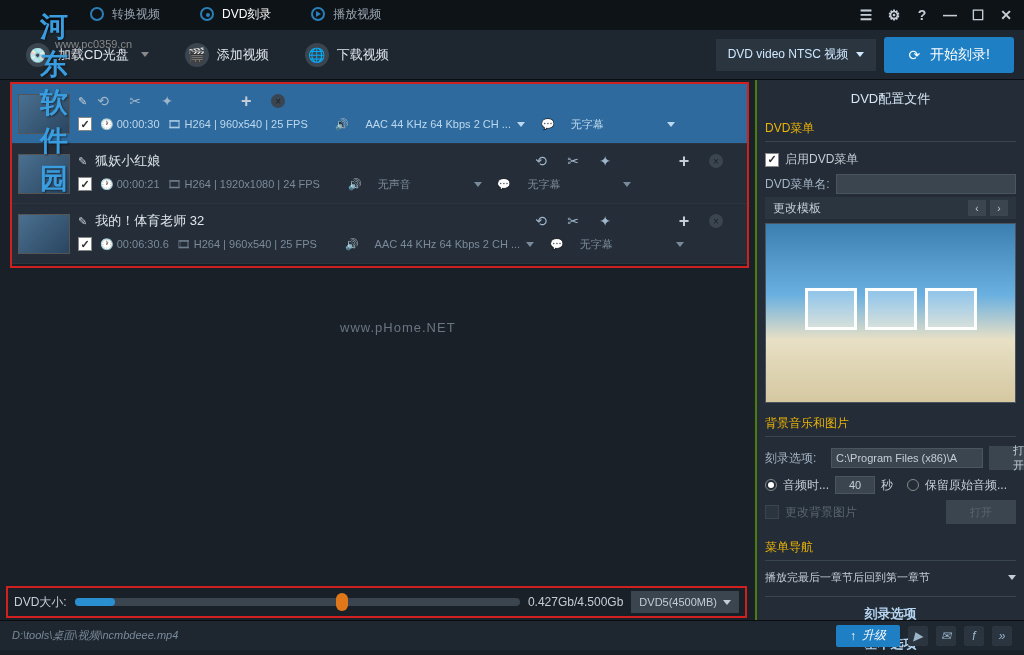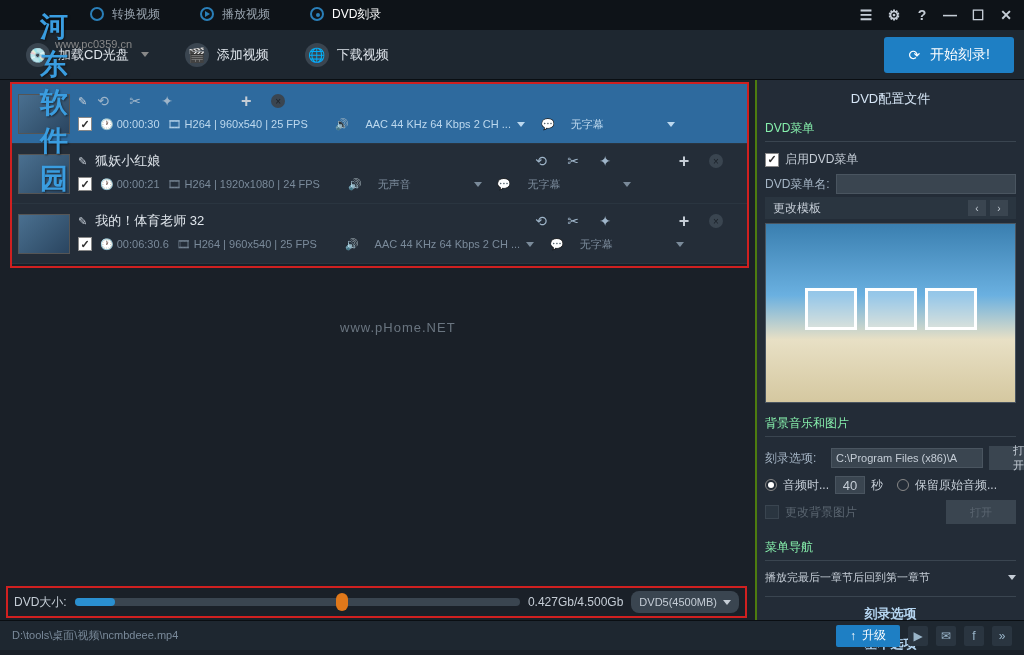--- a/index.html
+++ b/index.html
@@ -62,66 +62,66 @@
 .toggle-knob { width: 16px; height: 16px; background: #8a1818; border-radius: 50%; position: absolute; left: 1px; top: 1px; }
 .toggle-text { position: absolute; right: 4px; top: 2px; font-size: 9px; color: #c08080; }
 
 
 .dvd-size-row { position: absolute; bottom: 2px; left: 6px; right: 8px; height: 32px; border: 2px solid #d02020; display: flex; align-items: center; padding: 0 6px; gap: 8px; }
 .dvd-size-label { font-size: 12px; color: #c5cdd6; }
 .progress-track { flex: 1; height: 8px; background: #3a4550; border-radius: 4px; position: relative; }
 .progress-fill { position: absolute; left: 0; top: 0; height: 100%; width: 9%; background: #2a8fd0; border-radius: 4px; }
 .progress-thumb { position: absolute; left: calc(60% - 6px); top: -5px; width: 12px; height: 18px; background: #e0781a; border-radius: 6px; cursor: pointer; }
 .size-text { font-size: 12px; color: #c5cdd6; white-space: nowrap; }
-.size-select { height: 22px; padding: 0 8px; background: #3a4550; display: flex; align-items: center; gap: 6px; font-size: 11px; cursor: pointer; border-radius: 8px; }
+.size-select { height: 22px; padding: 0 8px; background: #3a4550; display: flex; align-items: center; gap: 6px; font-size: 11px; cursor: pointer; border-radius: 0; }
 
 
 .panel-title { text-align: center; font-size: 13px; color: #d5e5f5; padding: 4px 0 8px; }
 .panel-section { margin-bottom: 8px; }
-.section-header { font-size: 12px; color: #86efac; padding: 4px 0; border-bottom: 1px solid #3a4550; margin-bottom: 6px; }
+.section-header { font-size: 12px; color: #eab308; padding: 4px 0; border-bottom: 1px solid #3a4550; margin-bottom: 6px; }
 .check-row { display: flex; align-items: center; gap: 6px; font-size: 12px; padding: 3px 0; }
 .field-row { display: flex; align-items: center; gap: 6px; font-size: 12px; padding: 3px 0; }
 .field-label { min-width: 60px; color: #a5b5c5; }
 .text-input { flex: 1; height: 20px; background: #3a4550; border: 1px solid #4a5560; color: #c5cdd6; padding: 0 4px; font-size: 11px; }
 .template-header { display: flex; align-items: center; background: #2a3540; height: 22px; padding: 0 8px; font-size: 12px; }
 .template-nav { margin-left: auto; display: flex; gap: 4px; }
 .nav-btn { width: 18px; height: 16px; background: #3a4550; display: flex; align-items: center; justify-content: center; cursor: pointer; font-size: 10px; }
 .template-preview { height: 180px; background: linear-gradient(to bottom, #3a7fb0 0%, #6ab0e0 40%, #e8e0c5 65%, #d5c8a0 100%); margin: 4px 0; position: relative; border: 1px solid #4a5560; }
 .preview-frames { position: absolute; left: 50%; top: 48%; transform: translate(-50%,-50%); display: flex; gap: 8px; }
 .preview-frame { width: 52px; height: 42px; border: 3px solid #fff; background: rgba(255,255,255,0.3); }
 .small-btn { height: 24px; padding: 0 24px; background: #3a4550; color: #c5cdd6; font-size: 11px; display: flex; align-items: center; cursor: pointer; }
 .radio { width: 12px; height: 12px; border-radius: 50%; border: 1px solid #888; display: inline-block; position: relative; }
 .radio.checked::after { content: ''; position: absolute; left: 2px; top: 2px; width: 6px; height: 6px; background: #fff; border-radius: 50%; }
-.num-input { width: 30px; height: 18px; background: #3a4550; border: 1px solid #4a5560; color: #c5cdd6; text-align: center; font-size: 13px; }
+.num-input { width: 40px; height: 18px; background: #3a4550; border: 1px solid #4a5560; color: #c5cdd6; text-align: center; font-size: 11px; }
 .option-link { display: block; text-align: center; padding: 6px 0; color: #b5d5f0; font-size: 13px; cursor: pointer; font-weight: bold; }
 .disabled { color: #5a6570 !important; }
 
 
-.status-bar { height: 30px; background: #1e2730; display: flex; align-items: center; padding: 0 12px; font-size: 11px; color: #7a8a9a; border-top: 1px solid #0a0e12; }
+.status-bar { height: 30px; background: #1e2730; display: flex; align-items: center; padding: 0 12px; font-size: 11px; color: #7a8a9a; border-top: 1px solid #0a0e12; font-style: italic; }
 .status-right { margin-left: auto; display: flex; gap: 8px; align-items: center; }
 .upgrade-btn { height: 22px; padding: 0 14px; background: #1e7fc4; color: #fff; display: flex; align-items: center; gap: 6px; font-size: 12px; cursor: pointer; border-radius: 2px; }
 .status-icon { width: 20px; height: 20px; background: #2a3540; display: flex; align-items: center; justify-content: center; cursor: pointer; font-size: 12px; color: #9ab5c9; border-radius: 2px; }
 
 .chevron-down { width: 0; height: 0; border-left: 4px solid transparent; border-right: 4px solid transparent; border-top: 5px solid currentColor; display: inline-block; }
 </style>
 </head>
 <body>
 
 <div class="top-tabs">
   <div class="tab">
     <span class="tab-icon"></span>
     <span>转换视频</span>
   </div>
+  <div class="tab active">
+    <span class="tab-icon dot"></span>
+    <span>DVD刻录</span>
+  </div>
   <div class="tab">
     <span class="tab-icon play"></span>
     <span>播放视频</span>
-  </div>
-  <div class="tab active">
-    <span class="tab-icon dot"></span>
-    <span>DVD刻录</span>
   </div>
   <div class="window-controls">
     <div class="wc-btn">☰</div>
     <div class="wc-btn">⚙</div>
     <div class="wc-btn">?</div>
     <div class="wc-btn">—</div>
     <div class="wc-btn">☐</div>
     <div class="wc-btn">✕</div>
   </div>
 </div>
@@ -139,20 +139,24 @@
   </div>
   <div class="tool-btn">
     <span class="tool-icon">🎬</span>
     <span>添加视频</span>
   </div>
   <div class="tool-btn">
     <span class="tool-icon">🌐</span>
     <span>下载视频</span>
   </div>
   <div class="toolbar-right">
+    <div class="format-select">
+      <span>DVD video NTSC 视频</span>
+      <span class="chevron-down"></span>
+    </div>
     <div class="burn-btn">
       <span>⟳</span>
       <span>开始刻录!</span>
     </div>
   </div>
 </div>
 
 <div class="main">
   <div class="left-panel">
     <div class="video-list" id="video-list">

